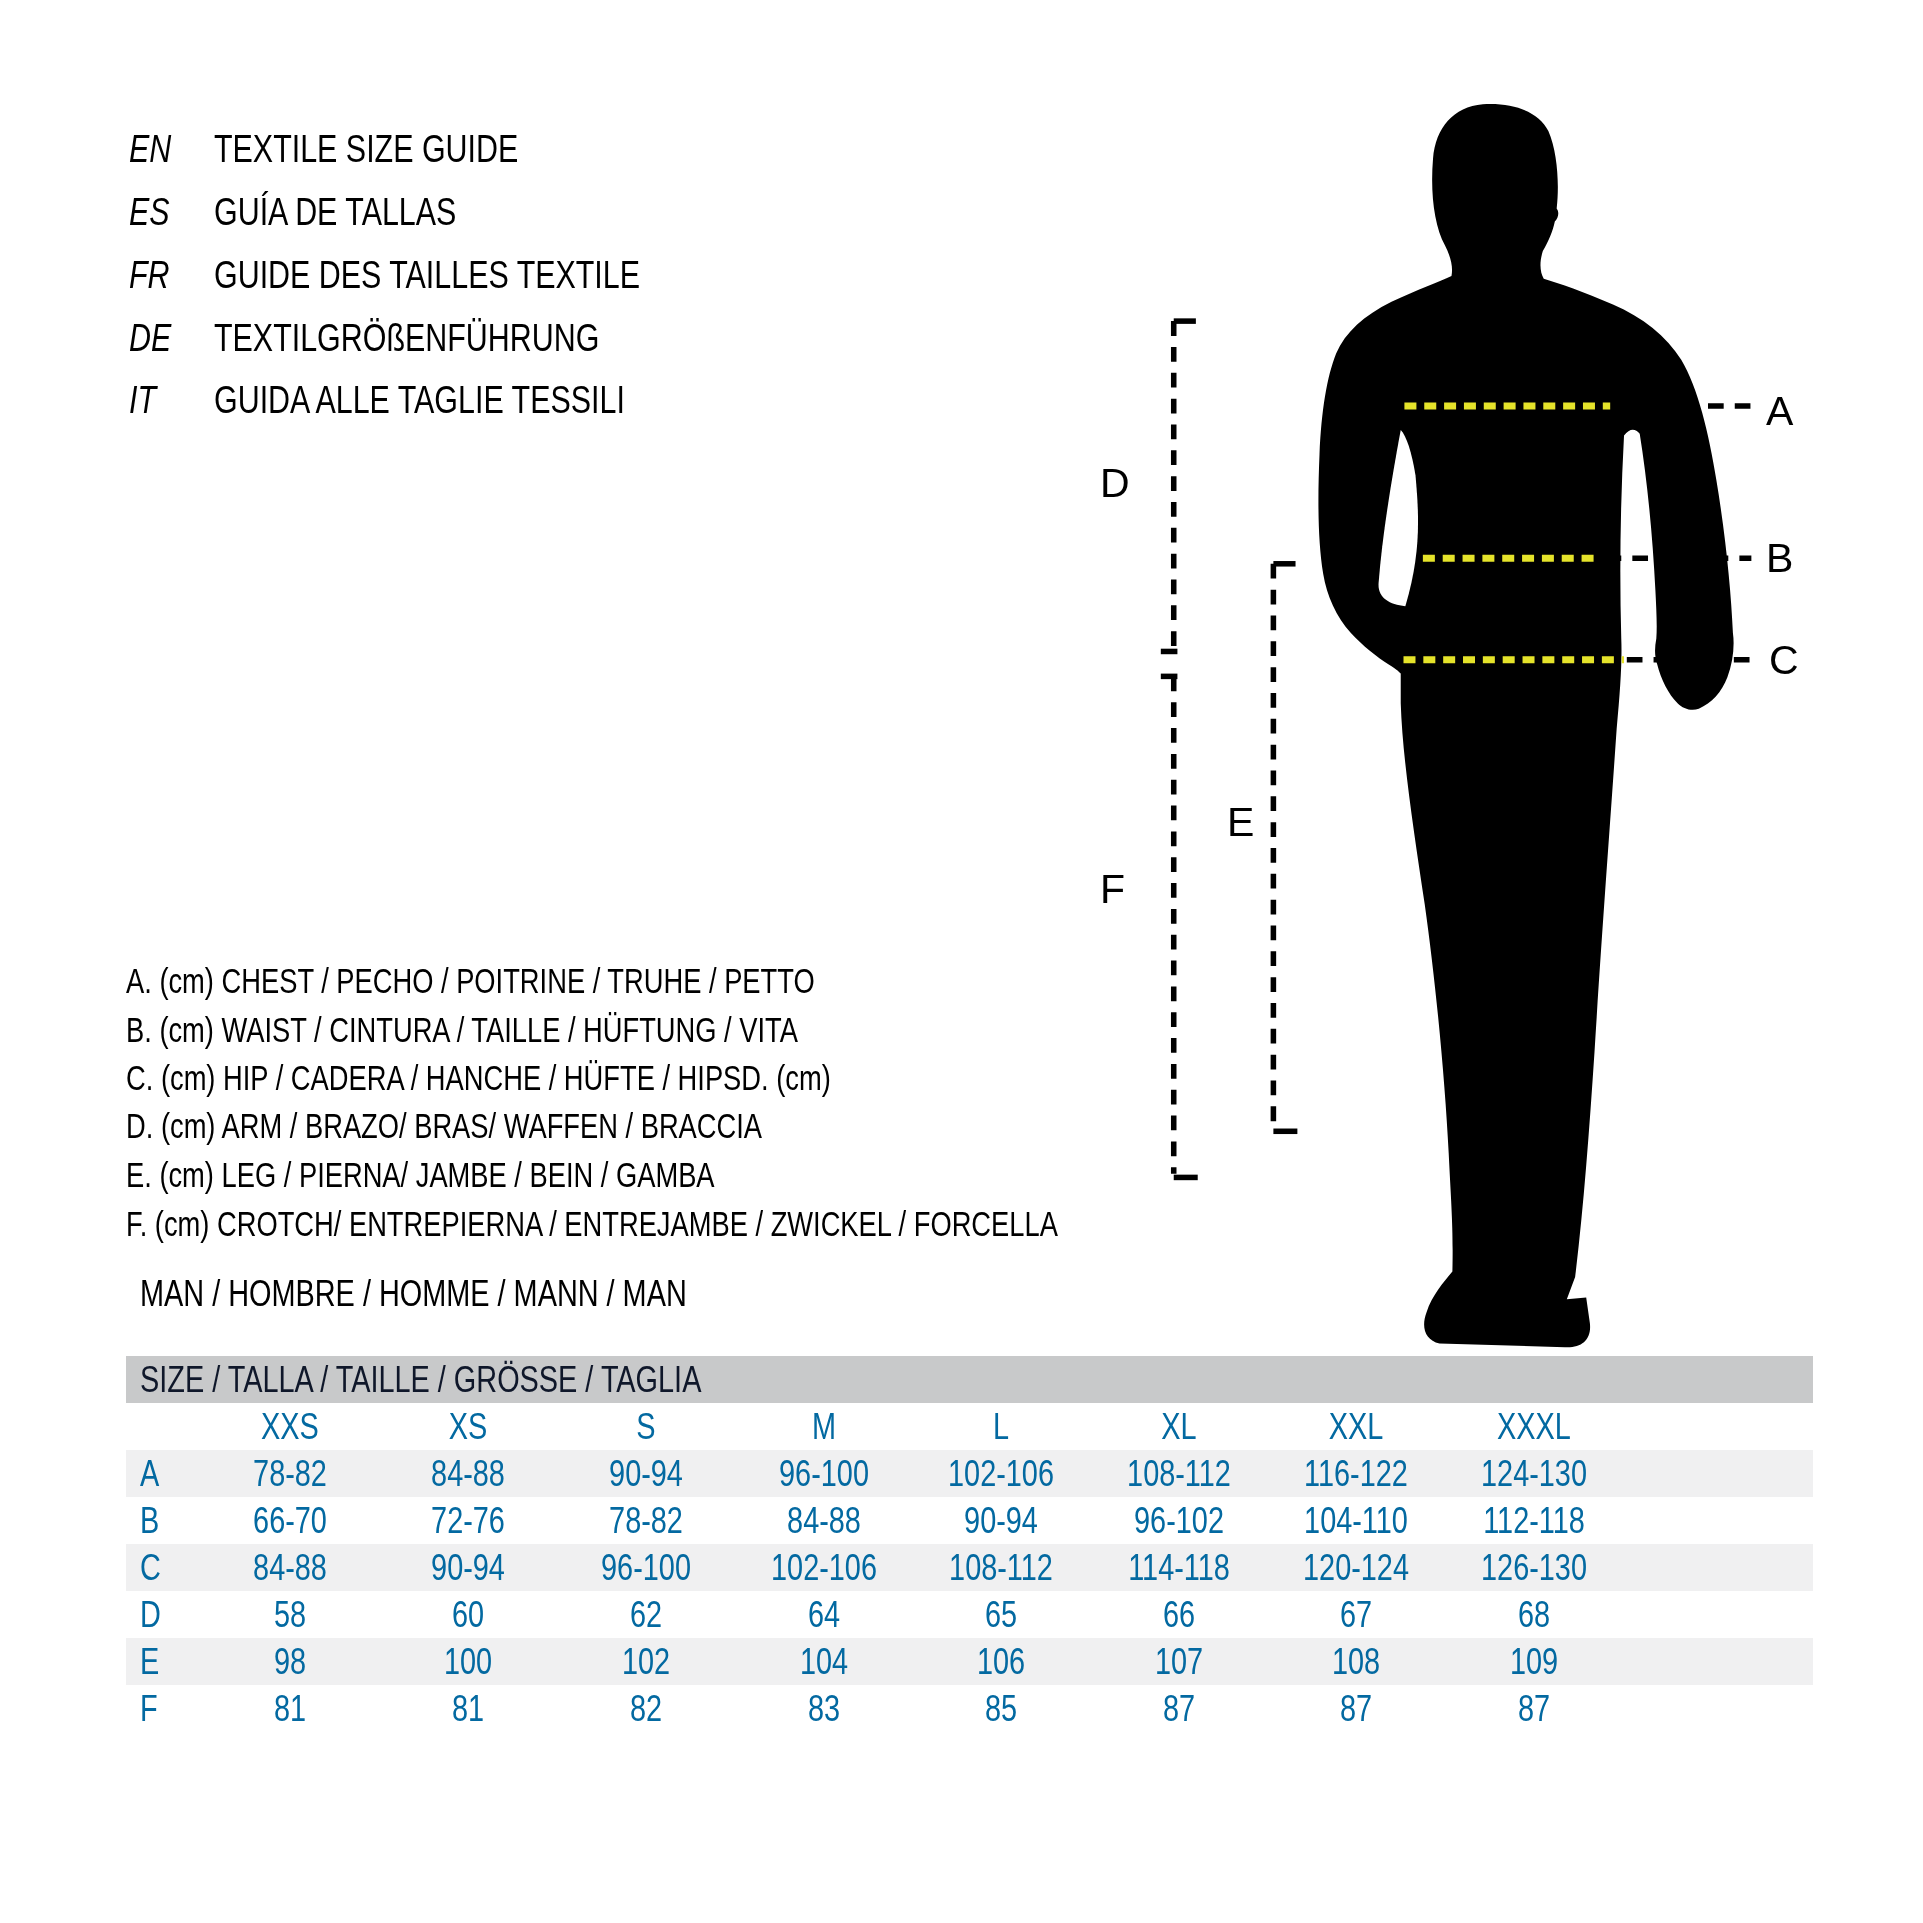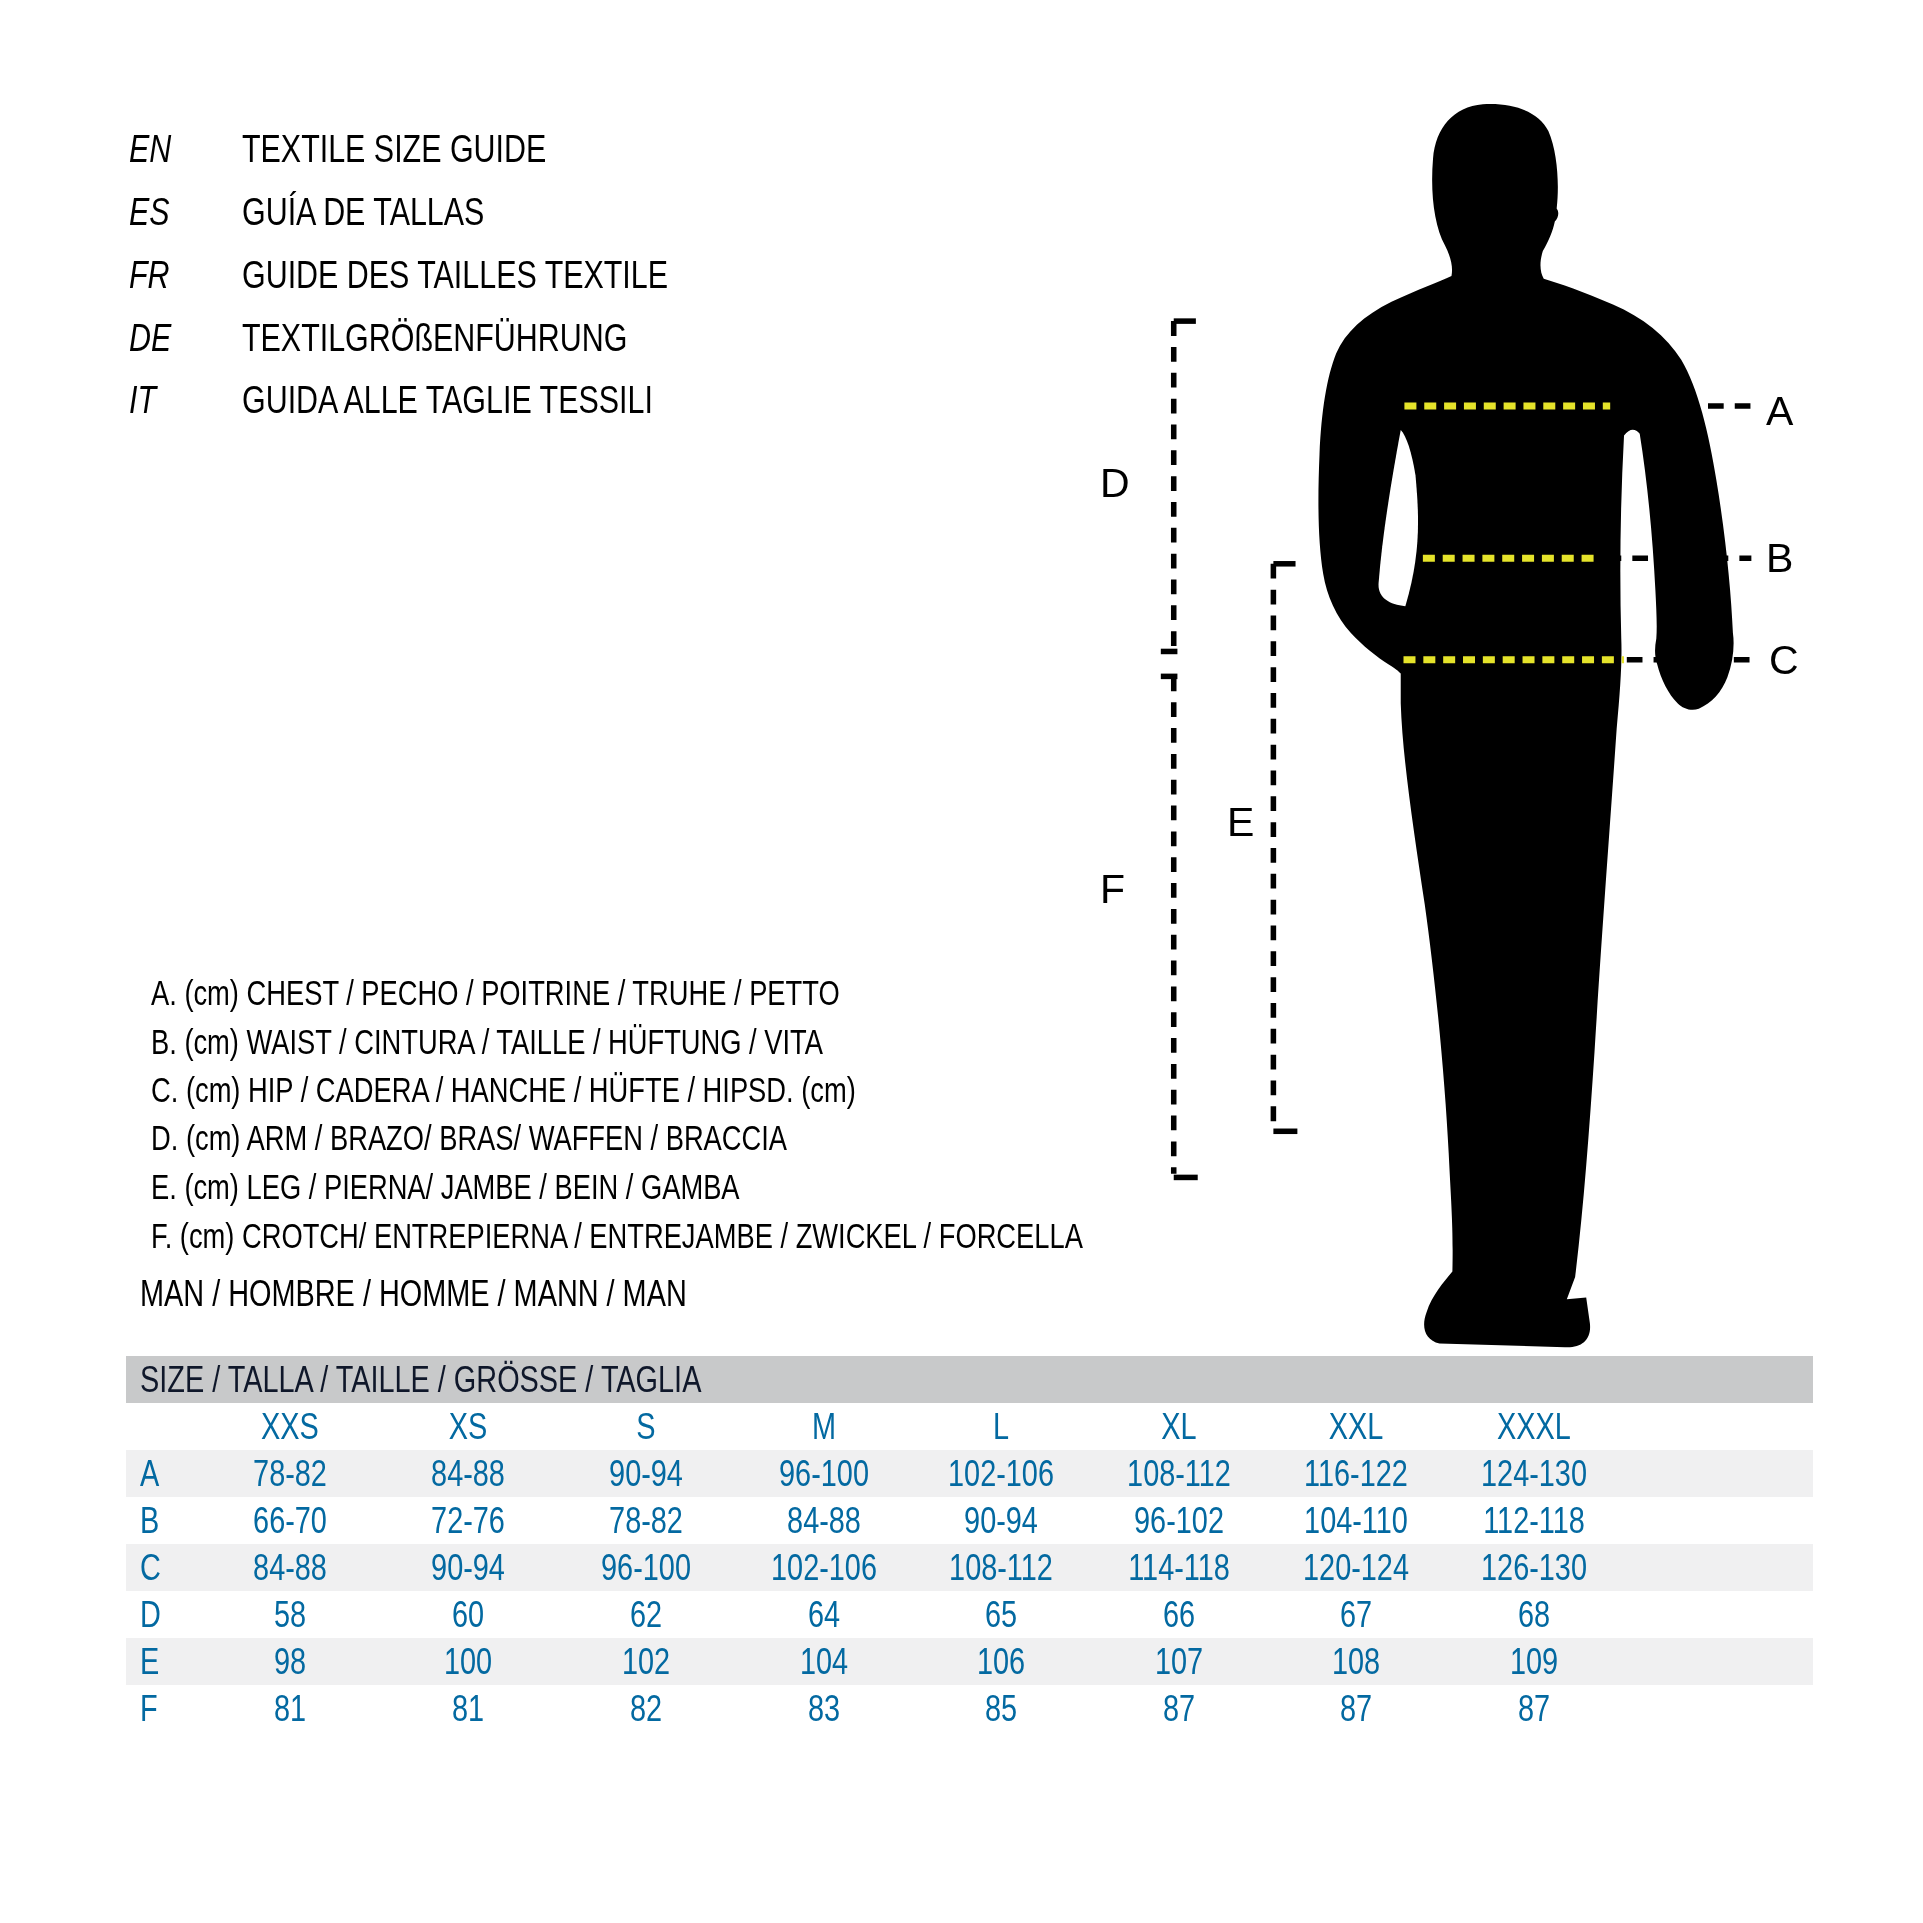--- a/index.html
+++ b/index.html
@@ -5,23 +5,23 @@
   html,body{margin:0;padding:0;}
   body{
     width:1923px;height:1923px;position:relative;background:#ffffff;
     font-family:"Liberation Sans","DejaVu Sans",sans-serif;color:#000;
     overflow:hidden;
   }
   .cond{display:inline-block;transform:scaleX(.78);transform-origin:0 50%;white-space:nowrap;}
   
   .lang-row{position:absolute;left:0;height:44px;line-height:44px;font-size:39px;}
   .lang-code{position:absolute;left:129px;font-style:italic;}
-  .lang-title{position:absolute;left:214px;margin-left:28px;}
-  
-  .legend-row{position:absolute;left:151px;height:44px;line-height:44px;font-size:35px;margin-top:12px;}
+  .lang-title{position:absolute;left:214px;}
+  
+  .legend-row{position:absolute;left:126px;height:44px;line-height:44px;font-size:35px;}
   .gender-row{position:absolute;left:140px;top:1272px;height:44px;line-height:44px;font-size:37px;}
   
   #figure-svg{position:absolute;left:0;top:0;}
   .marker-label{position:absolute;height:44px;line-height:44px;font-size:41px;color:#000;}
   
   .size-table{position:absolute;left:126px;top:1356px;width:1687px;}
   .st-header{position:relative;height:47px;line-height:47px;background:#c8c9ca;color:#0f172a;font-size:37px;}
   .st-header .cond{margin-left:14px;}
   .st-row{position:relative;height:47px;line-height:47px;font-size:37px;color:#0369a1;}
   .st-row.stripe{background:#f0f0f1;}

